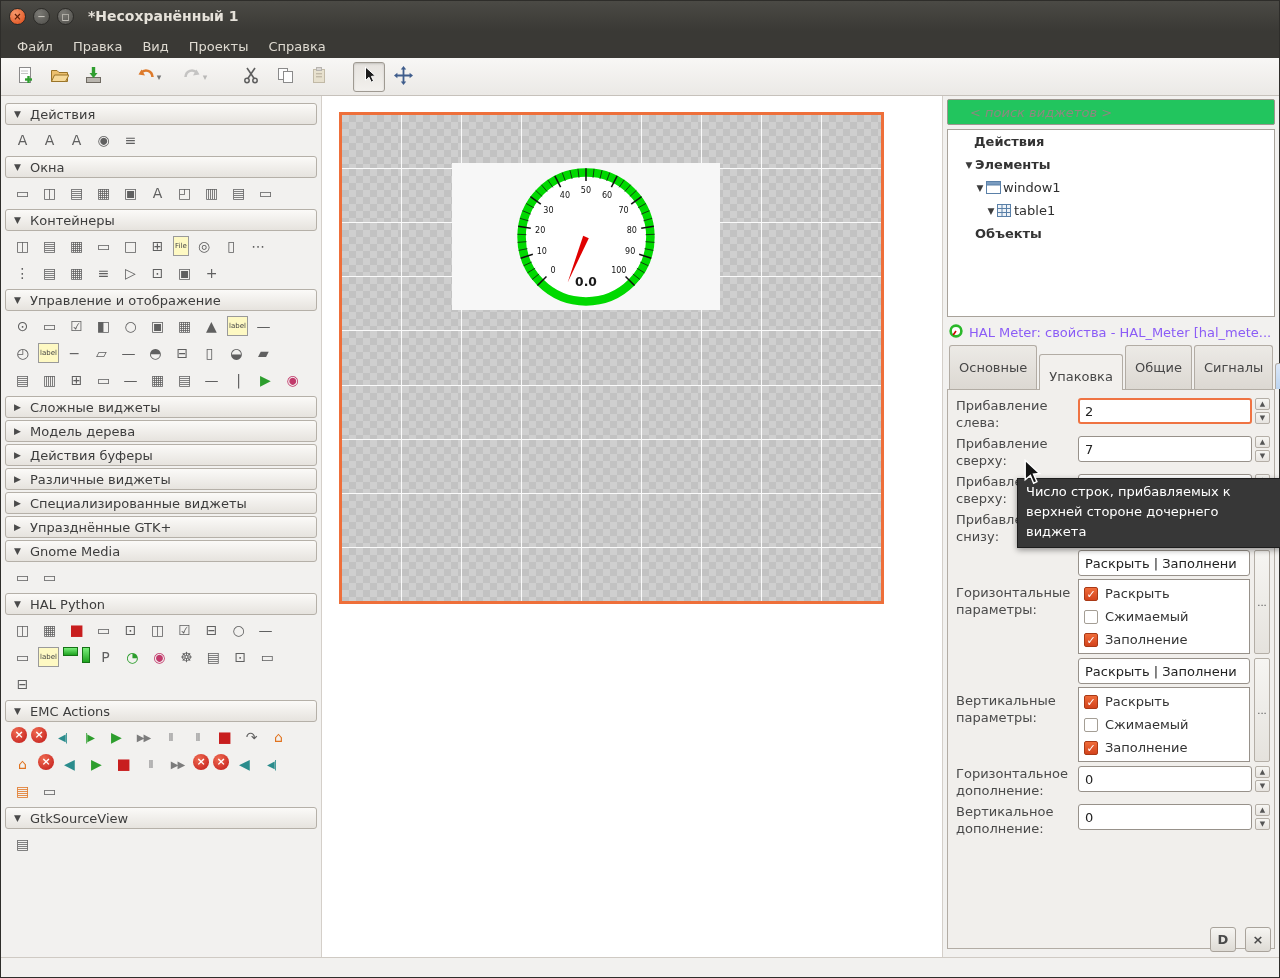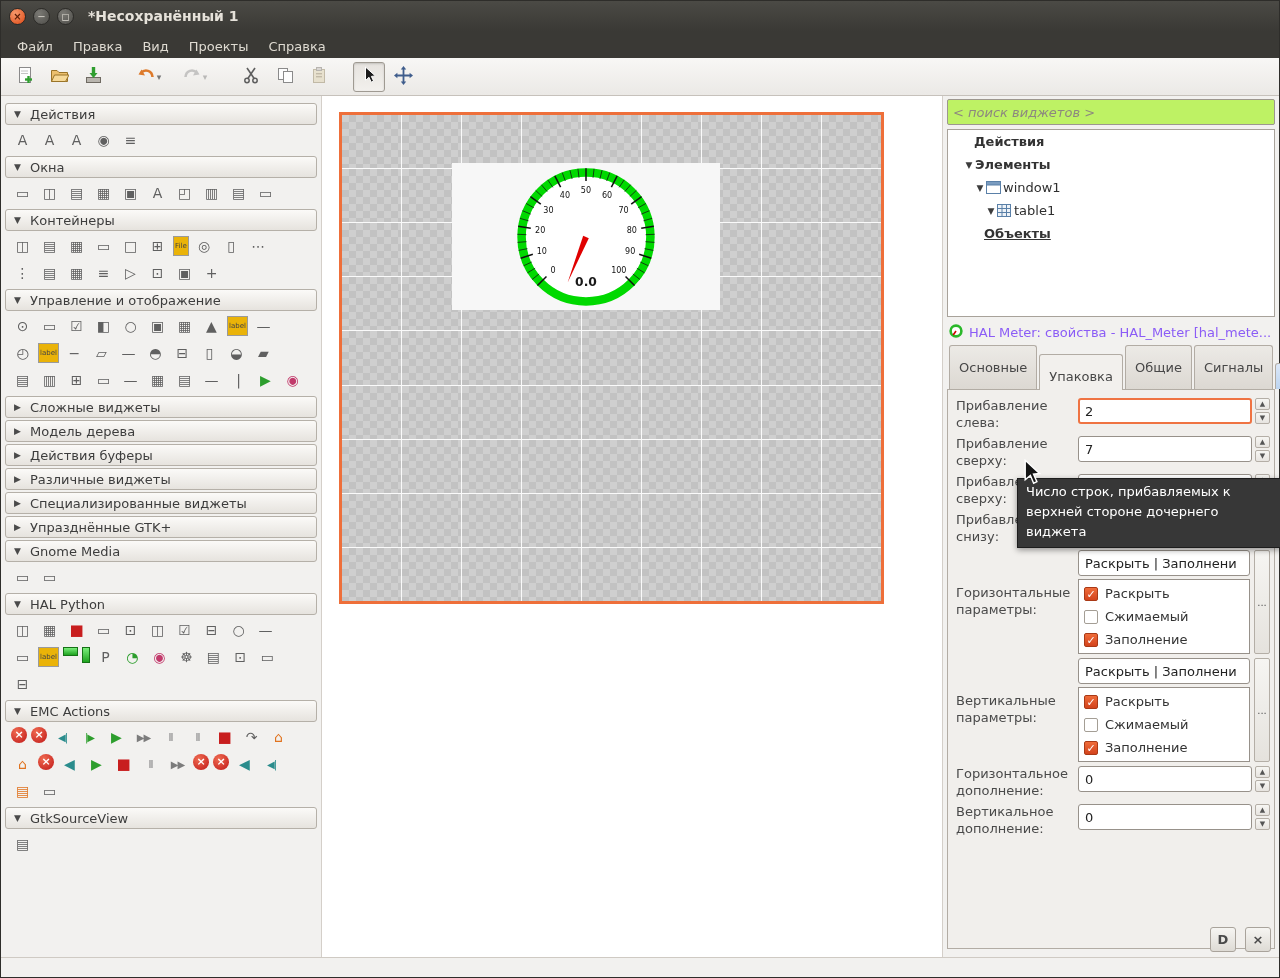--- a/index.html
+++ b/index.html
@@ -31,21 +31,21 @@
   .main { flex: 1 1 auto; display: flex; min-height: 0; }
   .palette { width: 320px; flex: 0 0 auto; padding: 5px 4px; overflow: hidden; background: #f2f1ef; }
   .canvas { flex: 1 1 auto; background: #ffffff; border-left: 1px solid #d4cfc9; border-right: 1px solid #d4cfc9; position: relative; }
   .rightcol { width: 336px; flex: 0 0 auto; padding: 3px 4px 0 4px; display: flex; flex-direction: column; min-height: 0; }
 
   
   .psec-header { height: 22px; margin: 2px 0; background: linear-gradient(#fbfaf8,#e6e3de); border: 1px solid #b5b0a8; border-radius: 3px; display: flex; align-items: center; padding: 0 8px; gap: 7px; color: #3d3d3d; font-size: 13px; cursor: default; }
   .psec-arrow { font-size: 9px; color: #4a4a4a; width: 9px; }
   .prow-icons { display: flex; flex-wrap: wrap; gap: 4px 4px; padding: 3px 6px 4px; }
   .picon { width: 23px; height: 20px; display: flex; align-items: center; justify-content: center; font-size: 14px; color: #606060; cursor: default; }
-  .c-txt { font-size: 7px; border: 1px solid #9a9a9a; background: #eab308; color: #444; padding: 0 1px; width: auto; height: auto; line-height: 9px; }
+  .c-txt { font-size: 7px; border: 1px solid #9a9a9a; background: #fef9c3; color: #444; padding: 0 1px; width: auto; height: auto; line-height: 9px; }
   .c-red   { color: #c81e1e; font-size: 15px; }
   .c-green { color: #2d9e2d; }
   .c-green2{ color: #2d9e2d; font-size: 10px; letter-spacing: -1px; }
   .c-gray2 { color: #7c7c7c; font-size: 10px; letter-spacing: -1px; }
   .c-teal  { color: #2a8c8c; }
   .c-teal2 { color: #2a8c8c; font-size: 10px; letter-spacing: -1px; }
   .c-orange{ color: #e0731f; }
   .c-multi { color: #c23a6b; }
   .c-redc  { background: radial-gradient(circle at 35% 30%, #ef6a50, #c01818); color: #fff; border-radius: 50%; width: 16px; height: 16px; font-size: 11px; font-weight: bold; line-height: 16px; text-align: center; }
   .c-ledg  { background: linear-gradient(#7aee7a,#1fa31f); border: 1px solid #157315; width: 15px; height: 9px; color: transparent; }
@@ -54,21 +54,21 @@
   
   .design-grid { position: absolute; left: 17px; top: 16px; width: 545px; height: 492px; border: 3px solid #ee6f3a; background: #fafafa; }
   .grid-cells { position: absolute; inset: 0; display: grid; grid-template-columns: repeat(9,1fr); grid-template-rows: repeat(9,1fr); gap: 1px; }
   .gcell { background-color: #cfcfcf;
     background-image: linear-gradient(45deg,#c2c2c2 25%,transparent 25%,transparent 75%,#c2c2c2 75%),
                       linear-gradient(45deg,#c2c2c2 25%,transparent 25%,transparent 75%,#c2c2c2 75%);
     background-size: 14px 14px; background-position: 0 0, 7px 7px; }
   .meter-host { position: absolute; left: 110px; top: 48px; width: 268px; height: 147px; background: #f7f7f7; display: flex; align-items: center; justify-content: center; z-index: 2; }
 
   
-  .search { height: 26px; border: 1px solid #9d978f; border-radius: 2px; background: #bef264; padding: 0 5px; font-size: 13px; color: #333; font-family: inherit; }
+  .search { height: 26px; border: 1px solid #9d978f; border-radius: 2px; background: #22c55e; padding: 0 22px; font-size: 13px; color: #333; font-family: inherit; }
   .search::placeholder { color: #8d887f; font-style: italic; }
   .tree { height: 188px; margin-top: 4px; background: #fff; border: 1px solid #a8a29a; overflow: hidden; }
   .trow { height: 23px; display: flex; align-items: center; font-size: 13px; color: #2f2f2f; cursor: default; }
   .trow.bold { font-weight: bold; color: #333; }
   .trow.sel { background: #cfd4d9; }
   .texp { width: 12px; font-size: 9px; color: #3c3c3c; text-align: center; flex: 0 0 auto; }
   .ticon { width: 17px; display: flex; align-items: center; flex: 0 0 auto; }
 
   
   .props-header { display: flex; align-items: center; gap: 6px; padding: 7px 2px 4px; font-size: 13px; color: #8b5cf6; white-space: nowrap; overflow: hidden; }
@@ -575,21 +575,21 @@
               <svg width="14" height="13" viewBox="0 0 14 13">
                 <rect x="0.5" y="0.5" width="13" height="12" fill="#eef3f8" stroke="#5a80a8"></rect>
                 <line x1="5" y1="0.5" x2="5" y2="12.5" stroke="#5a80a8"></line>
                 <line x1="9.5" y1="0.5" x2="9.5" y2="12.5" stroke="#5a80a8"></line>
                 <line x1="0.5" y1="4.5" x2="13.5" y2="4.5" stroke="#5a80a8"></line>
                 <line x1="0.5" y1="8.5" x2="13.5" y2="8.5" stroke="#5a80a8"></line>
               </svg>
             </span>
             <span>table1</span>
           </div>
-          <div class="trow bold" style="padding-left: 36px; text-decoration: underline;">
+          <div class="trow bold" style="padding-left: 27px;">
             <span>Объекты</span>
           </div>
         </div>
 
       <div class="props-header">
         <span class="ph-icon"><svg width="14" height="14" viewBox="0 0 14 14">
               <circle cx="7" cy="7" r="5.4" fill="#fff" stroke="#2ab82a" stroke-width="2.6"></circle>
               <line x1="7" y1="7" x2="4.2" y2="11" stroke="#d00000" stroke-width="1.6"></line>
             </svg></span>
         <span>HAL Meter: свойства - HAL_Meter [hal_mete...</span>

